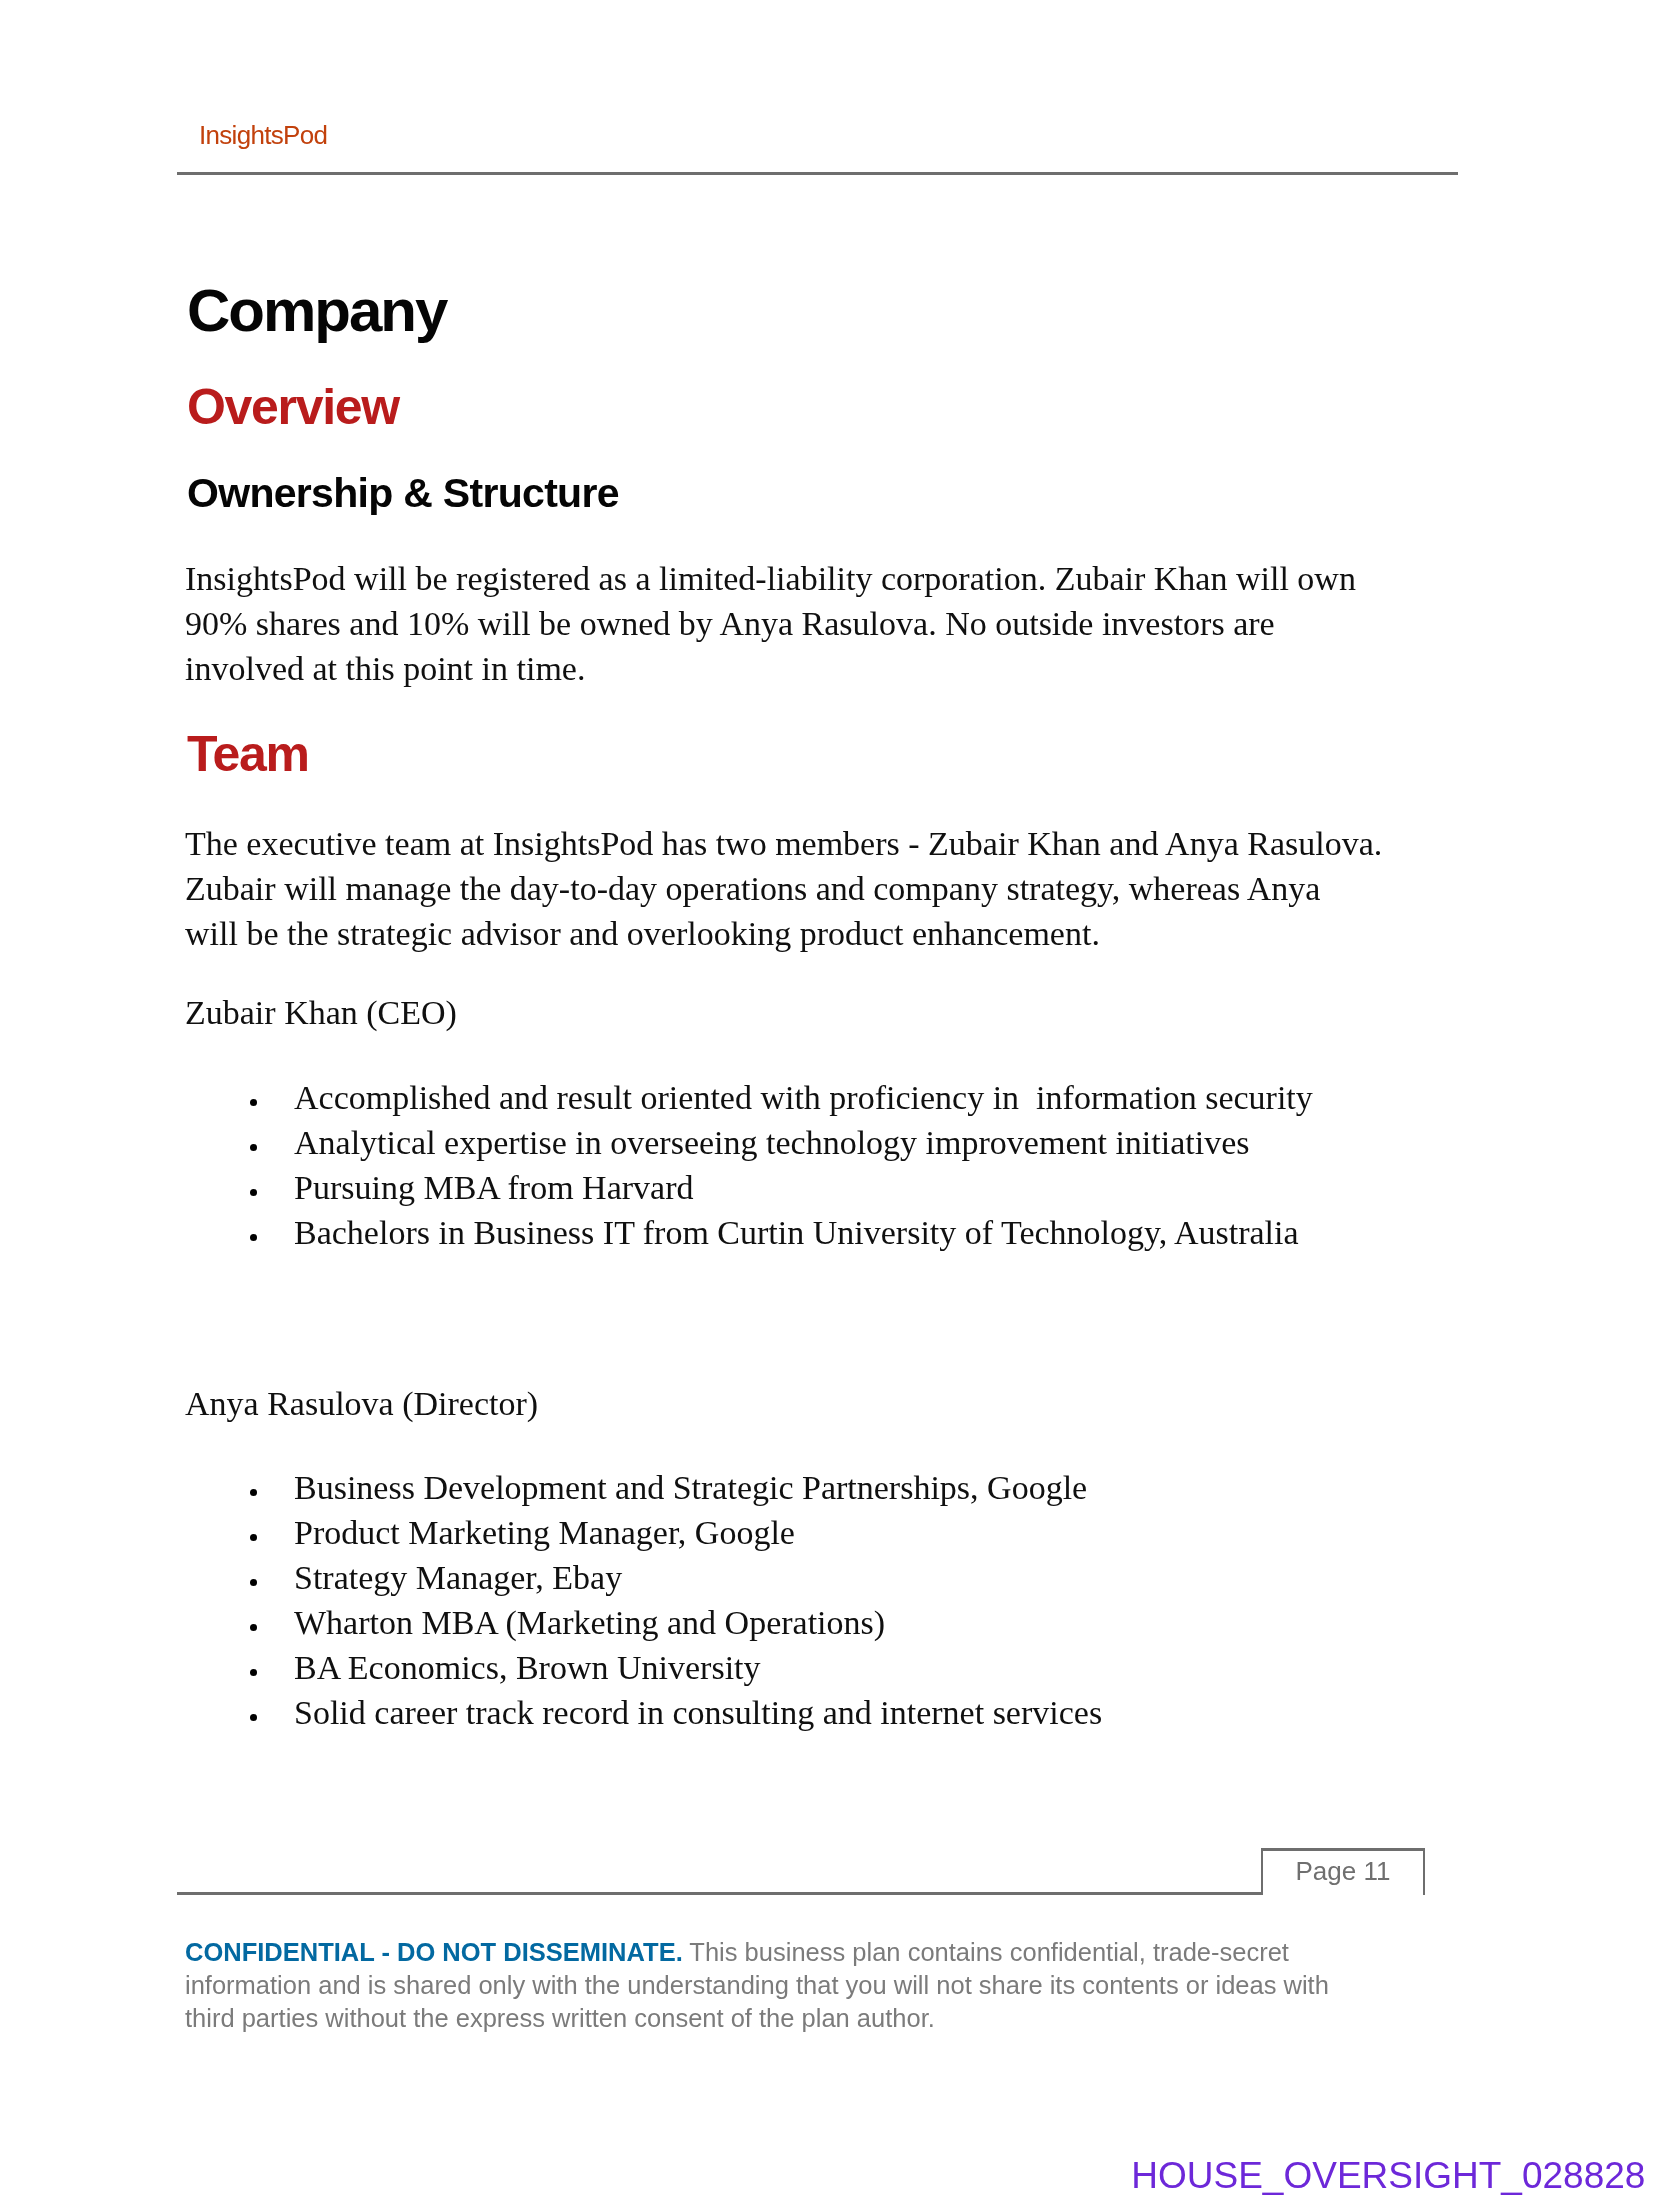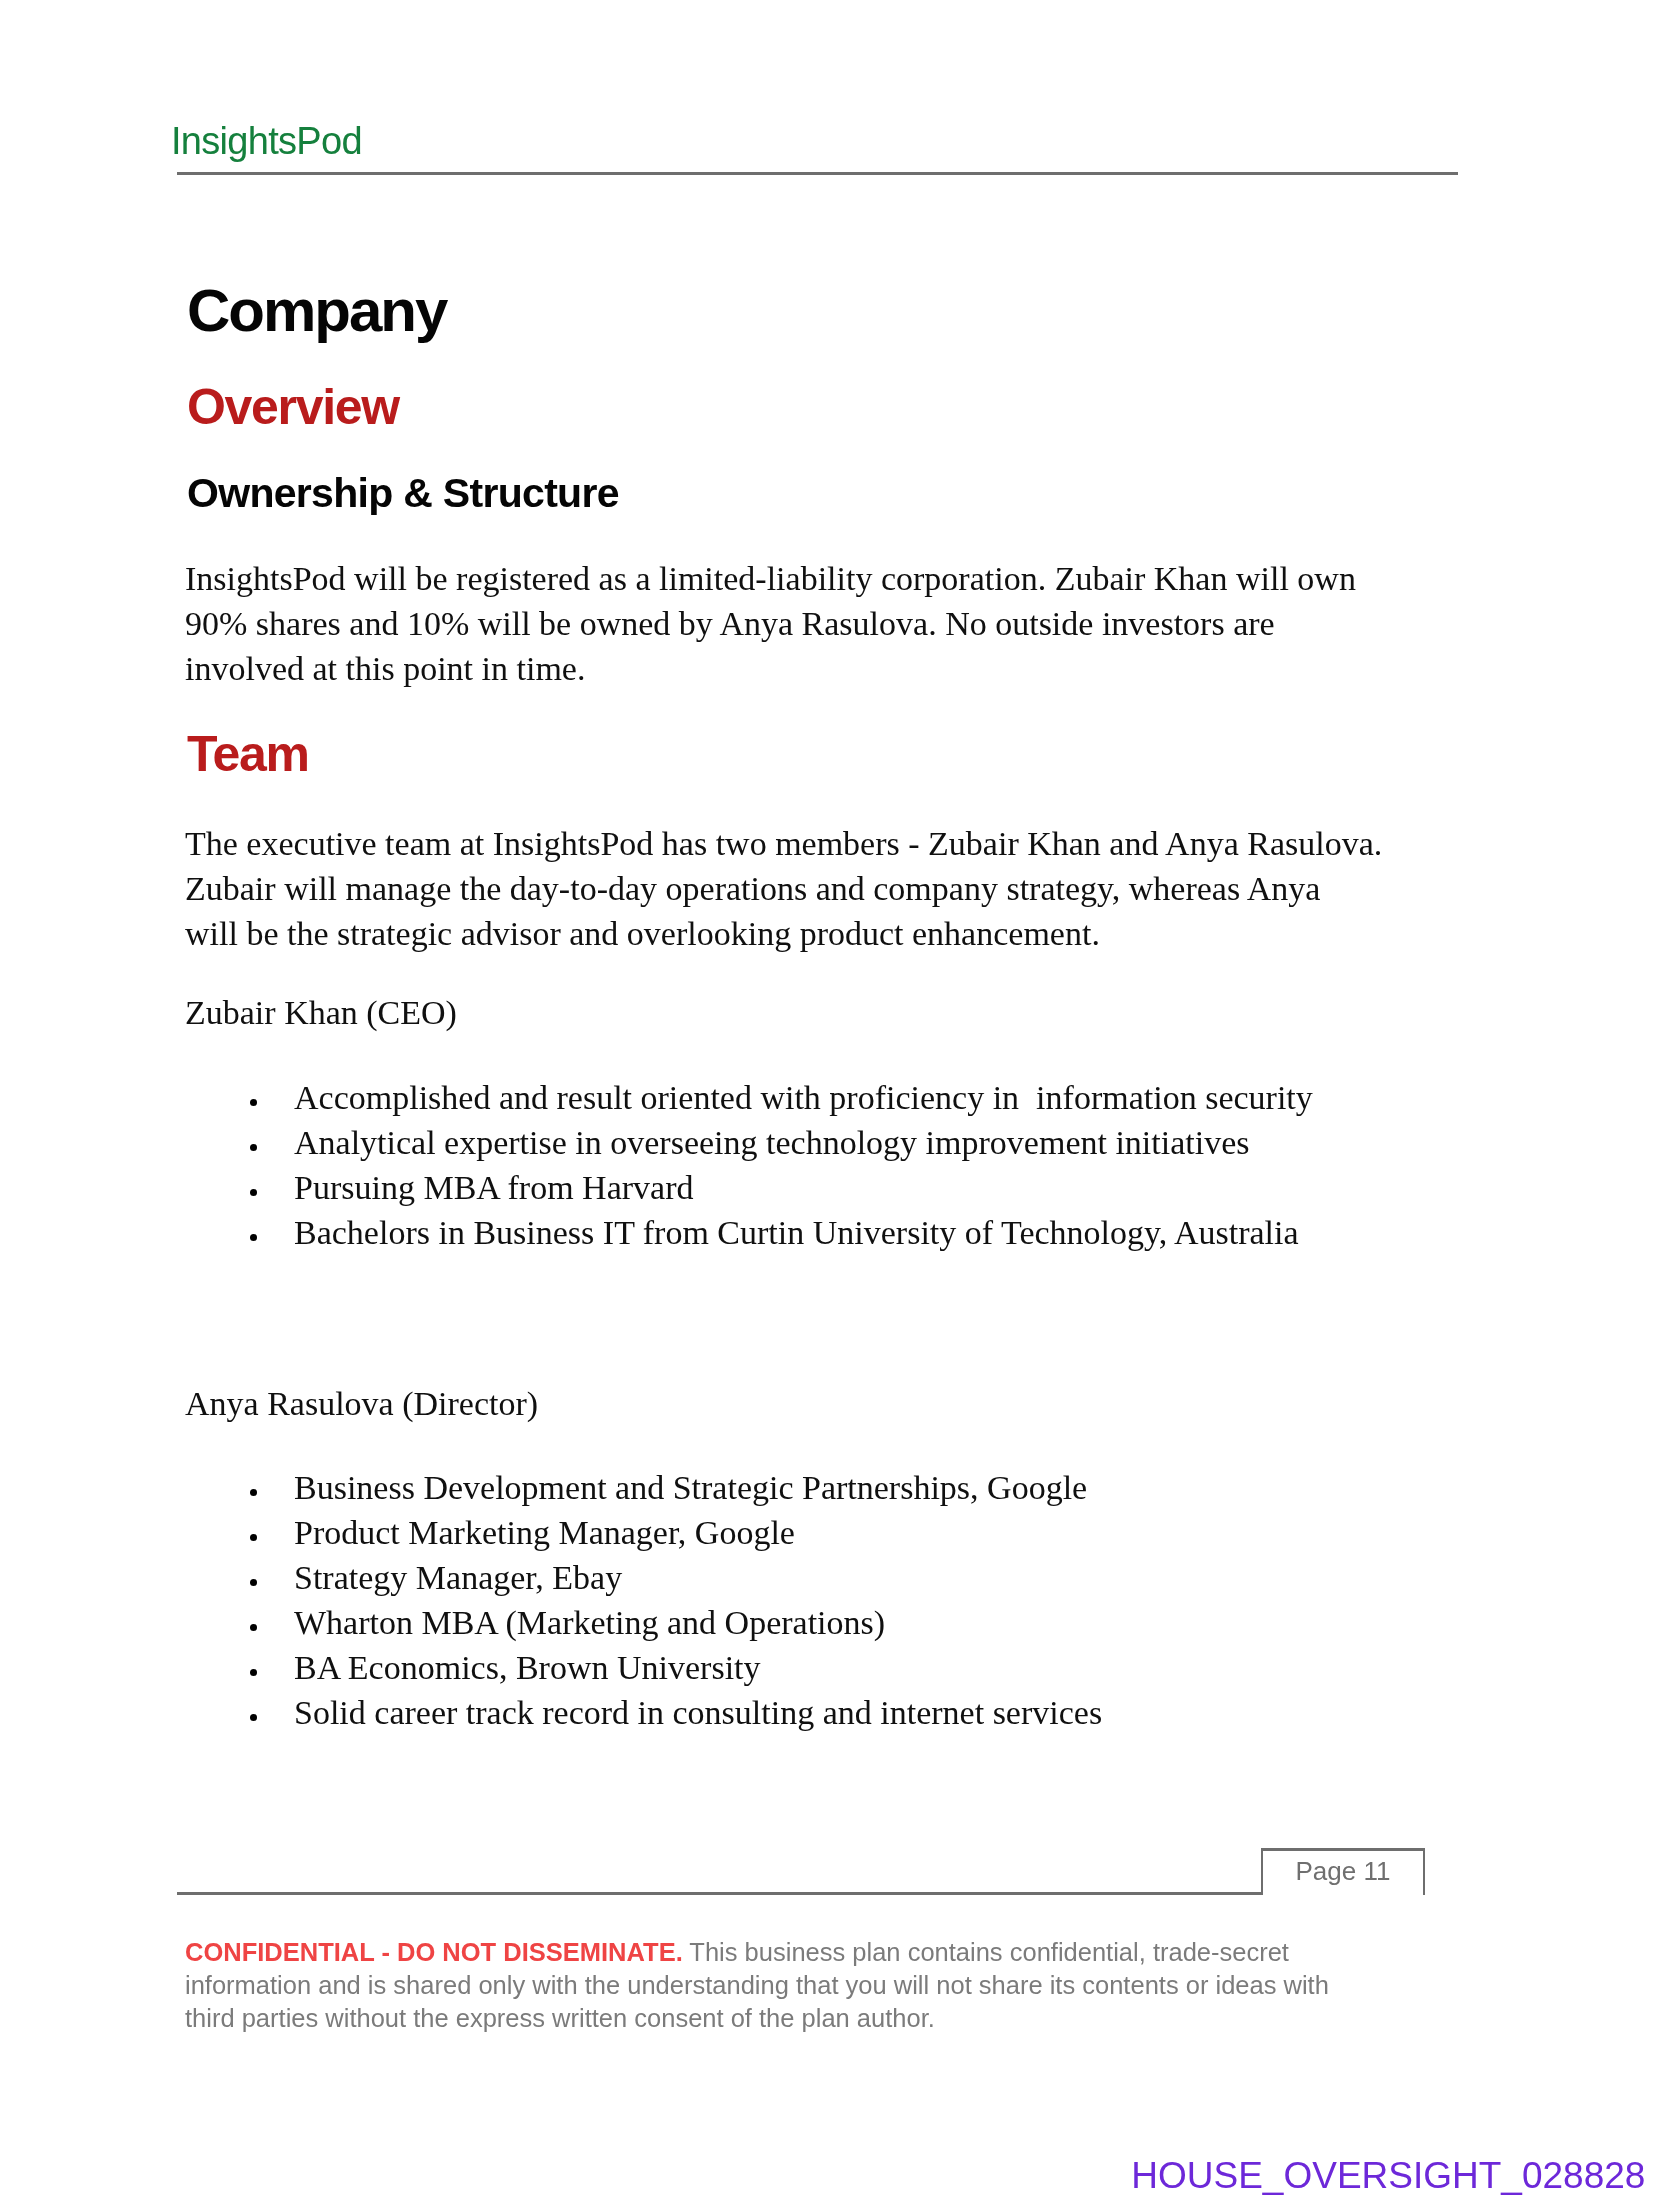--- a/index.html
+++ b/index.html
@@ -6,23 +6,23 @@
   .page{
     position:relative;
     width:1669px;height:2205px;
     background:#ffffff;
     overflow:hidden;
     font-family:"Liberation Sans",sans-serif;
   }
   .abs{position:absolute;}
   
   .brand{
-    left:171px;top:122px;
-    font-size:38px;line-height:1;letter-spacing:-0.7px;
-    color:#15803d;
+    left:199px;top:122px;
+    font-size:26px;line-height:1;letter-spacing:-0.7px;
+    color:#c2410c;
   }
   .header-rule{
     left:177px;top:172px;width:1281px;height:2.6px;background:#6e6e6e;
   }
   
   .h1{
     left:187px;top:281px;
     font-size:60px;font-weight:bold;letter-spacing:-2px;line-height:1;color:#050505;
   }
   .h2{
@@ -64,21 +64,21 @@
     border-top:3.3px solid #6e6e6e;
     border-left:2.6px solid #6e6e6e;
     border-right:2.6px solid #6e6e6e;
     text-align:center;
     font-size:26px;line-height:41px;color:#6f6f6f;
   }
   .confidential{
     left:185px;top:1936px;width:1355px;
     font-size:25.5px;line-height:33px;color:#7b7b7b;
   }
-  .conf-bold{font-weight:bold;color:#ef4444;}
+  .conf-bold{font-weight:bold;color:#0369a1;}
   .watermark{
     top:2157px;right:23.6px;
     font-size:37px;line-height:1;color:#6d28d9;
   }
 </style>
 </head>
 <body>
 
 <div class="page">
 

